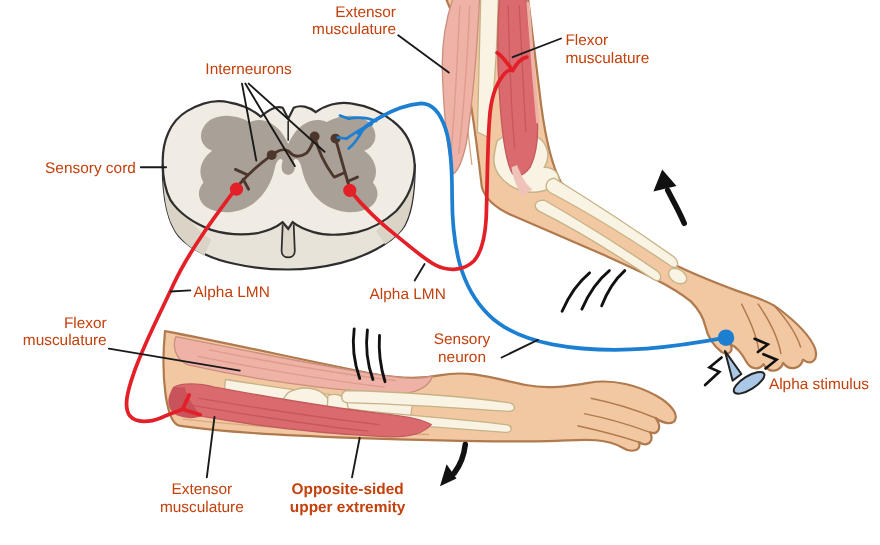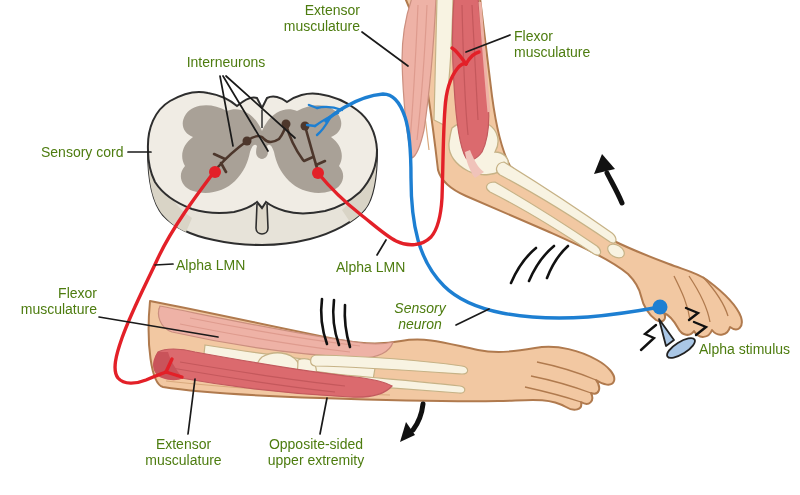--- a/index.html
+++ b/index.html
@@ -2,21 +2,21 @@
 <html><head>
 <meta charset="utf-8">
 <style>
   html,body{margin:0;padding:0;background:#fff;}
   .stage{
     position:relative;width:800px;height:495px;background:#ffffff;
     overflow:hidden;font-family:"Liberation Sans",sans-serif;
   }
   .stage svg{position:absolute;left:0;top:0;}
   .lbl{
-    position:absolute;font-size:14px;line-height:1.16;color:#4d7c0f;
+    position:absolute;font-size:14px;line-height:1.16;color:#c2410c;
     white-space:nowrap;
   }
   .lbl.wrap{white-space:normal;}
   .lbl.center{text-align:center;}
   .lbl.right{text-align:right;}
   .copyright{
     position:absolute;left:0;right:0;top:479px;text-align:center;
     font-size:9px;color:#3c3c3c;letter-spacing:.1px;
   }
 </style>
@@ -258,22 +258,22 @@
   <div class="lbl wrap right" style="left:250px;top:2px;width:110px;">Extensor musculature</div>
 
   <div class="lbl wrap" style="left:514px;top:28px;width:100px;">Flexor musculature</div>
 
   <div class="lbl" style="left:176px;top:257px;">Alpha LMN</div>
 
   <div class="lbl" style="left:336px;top:259px;">Alpha LMN</div>
 
   <div class="lbl wrap right" style="left:0px;top:285px;width:97px;">Flexor musculature</div>
 
-  <div class="lbl wrap center" style="left:374px;top:300px;width:92px;font-style:italic;">Sensory neuron</div>
+  <div class="lbl wrap center" style="left:374px;top:300px;width:92px;">Sensory neuron</div>
 
   <div class="lbl" style="left:699px;top:341px;">Alpha stimulus</div>
 
   <div class="lbl wrap center" style="left:132px;top:436px;width:103px;">Extensor musculature</div>
 
-  <div class="lbl wrap center" style="left:254px;top:436px;width:124px;">Opposite-sided upper extremity</div>
+  <div class="lbl wrap center" style="left:254px;top:436px;width:124px;font-weight:bold;">Opposite-sided upper extremity</div>
 
 
 </div>
 
 </body></html>

